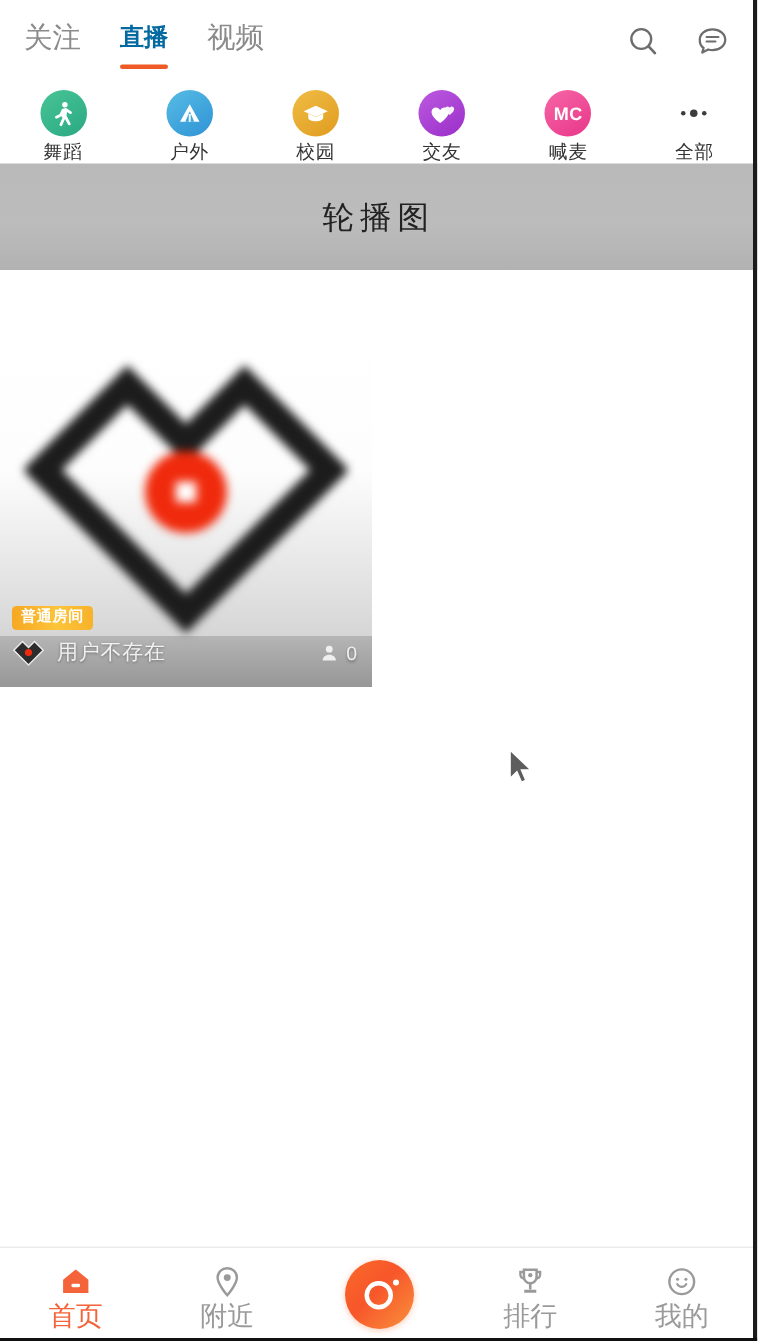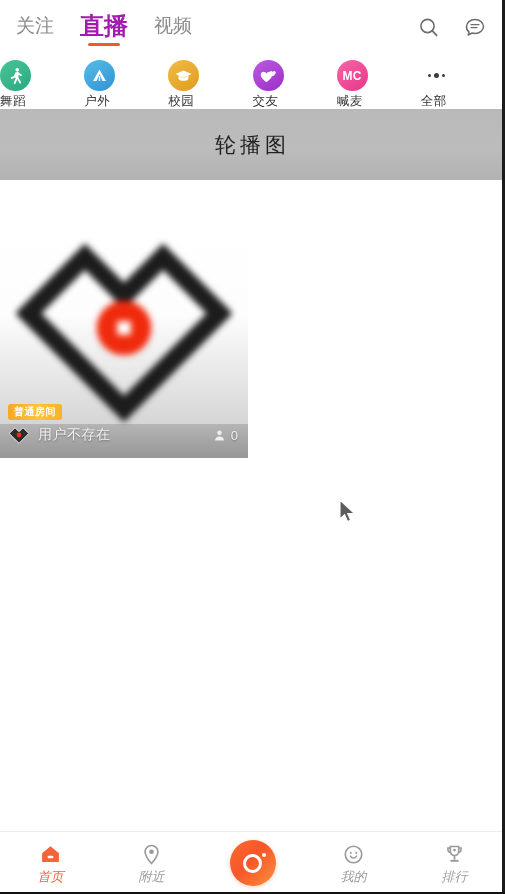--- a/index.html
+++ b/index.html
@@ -15,34 +15,34 @@
   .topbar{
     position:absolute;left:0;top:0;width:505px;height:56px;
     background:#fff;display:flex;align-items:center;box-sizing:border-box;
     padding:0 16px 0 14px;
   }
   .tabs{display:flex;align-items:flex-end;gap:22px;height:40px;}
   .tab{
     position:relative;font-size:19px;color:#8b8b8b;line-height:28px;
     padding:0 2px 8px 2px;cursor:pointer;white-space:nowrap;
   }
-  .tab.active{color:#a21caf;font-weight:bold;font-size:24px;}
+  .tab.active{color:#0369a1;font-weight:bold;font-size:16px;}
   .tab.active .underline{
     position:absolute;left:50%;transform:translateX(-50%);
     bottom:2px;width:32px;height:3px;border-radius:2px;background:#ef5b26;
   }
   .topicons{margin-left:auto;display:flex;align-items:center;gap:18px;}
   .icon-btn{width:28px;height:28px;display:flex;align-items:center;justify-content:center;cursor:pointer;}
 
   
   .cats{
     position:absolute;left:0;top:56px;width:505px;height:56px;
     display:flex;align-items:center;background:#fff;
   }
-  .cat{flex:1;display:flex;flex-direction:column;gap:3px;cursor:pointer;}
+  .cat{flex:1;display:flex;flex-direction:column;align-items:center;gap:3px;cursor:pointer;}
   .cat-circle{
     width:31px;height:31px;border-radius:50%;
     display:flex;align-items:center;justify-content:center;
     position:relative;overflow:hidden;
   }
   .cat-label{font-size:12.5px;color:#333;line-height:14px;letter-spacing:.5px;}
   .dots{display:flex;align-items:center;justify-content:center;gap:3px;width:31px;height:31px;}
   .dots i{display:block;background:#3c3c3c;border-radius:50%;}
   .dots i:nth-child(1){width:3px;height:3px;}
   .dots i:nth-child(2){width:5px;height:5px;}
@@ -101,21 +101,21 @@
   
   .bottomnav{
     position:absolute;left:0;bottom:0;width:505px;height:62px;
     background:#fff;border-top:1px solid #ececec;
     display:flex;align-items:center;
   }
   .nav-item{
     flex:1;display:flex;flex-direction:column;align-items:center;justify-content:center;
     gap:3px;cursor:pointer;height:62px;
   }
-  .nav-label{font-size:13px;color:#9a9a9a;line-height:14px;font-style:italic;}
+  .nav-label{font-size:18px;color:#9a9a9a;line-height:14px;}
   .nav-item.active .nav-label{color:#f4633a;}
   .nav-icon{width:24px;height:24px;display:flex;align-items:center;justify-content:center;}
   .center-btn{
     flex:1;display:flex;align-items:center;justify-content:center;cursor:pointer;height:62px;
   }
   .center-circle{
     width:46px;height:46px;border-radius:50%;
     background:linear-gradient(135deg,#fa6a2a 0%,#f7562a 45%,#f9923c 100%);
     display:flex;align-items:center;justify-content:center;
     box-shadow:0 1px 4px rgba(249,110,50,.35);
@@ -287,40 +287,40 @@
 
     <div class="center-btn">
       <div class="center-circle">
         <div class="lens"></div>
       </div>
     </div>
 
     <div class="nav-item">
       <div class="nav-icon">
         <svg width="23" height="23" viewBox="0 0 24 24">
-          <circle cx="12" cy="12" r="8.6" fill="none" stroke="#9a9a9a" stroke-width="1.7"></circle>
-          <circle cx="9.1" cy="10.3" r="1.05" fill="#9a9a9a"></circle>
-          <circle cx="14.9" cy="10.3" r="1.05" fill="#9a9a9a"></circle>
-          <path d="M8.8 13.6c.8 1.3 1.9 2 3.2 2s2.4-.7 3.2-2" fill="none" stroke="#9a9a9a" stroke-width="1.5" stroke-linecap="round"></path>
-        </svg>
-      </div>
-      <div class="nav-label">我的</div>
-    </div>
-
-    <div class="nav-item">
-      <div class="nav-icon">
-        <svg width="23" height="23" viewBox="0 0 24 24">
           <path d="M7.6 3.6h8.8v5.1c0 2.4-2 4.4-4.4 4.4s-4.4-2-4.4-4.4z" fill="none" stroke="#9a9a9a" stroke-width="1.7"></path>
           <path d="M7.6 5.2H5.1v1.6c0 1.7 1.1 2.8 2.5 3M16.4 5.2h2.5v1.6c0 1.7-1.1 2.8-2.5 3" fill="none" stroke="#9a9a9a" stroke-width="1.6"></path>
           <line x1="12" y1="13.1" x2="12" y2="17.4" stroke="#9a9a9a" stroke-width="1.8"></line>
           <line x1="7.8" y1="18.6" x2="16.2" y2="18.6" stroke="#9a9a9a" stroke-width="2"></line>
           <circle cx="12" cy="7.4" r="1.5" fill="#9a9a9a"></circle>
         </svg>
       </div>
       <div class="nav-label">排行</div>
     </div>
 
+    <div class="nav-item">
+      <div class="nav-icon">
+        <svg width="23" height="23" viewBox="0 0 24 24">
+          <circle cx="12" cy="12" r="8.6" fill="none" stroke="#9a9a9a" stroke-width="1.7"></circle>
+          <circle cx="9.1" cy="10.3" r="1.05" fill="#9a9a9a"></circle>
+          <circle cx="14.9" cy="10.3" r="1.05" fill="#9a9a9a"></circle>
+          <path d="M8.8 13.6c.8 1.3 1.9 2 3.2 2s2.4-.7 3.2-2" fill="none" stroke="#9a9a9a" stroke-width="1.5" stroke-linecap="round"></path>
+        </svg>
+      </div>
+      <div class="nav-label">我的</div>
+    </div>
+
   </div>
 
   <div class="edge-right"></div>
   <div class="edge-bottomline"></div>
 
 </div>
 
 </body></html>

